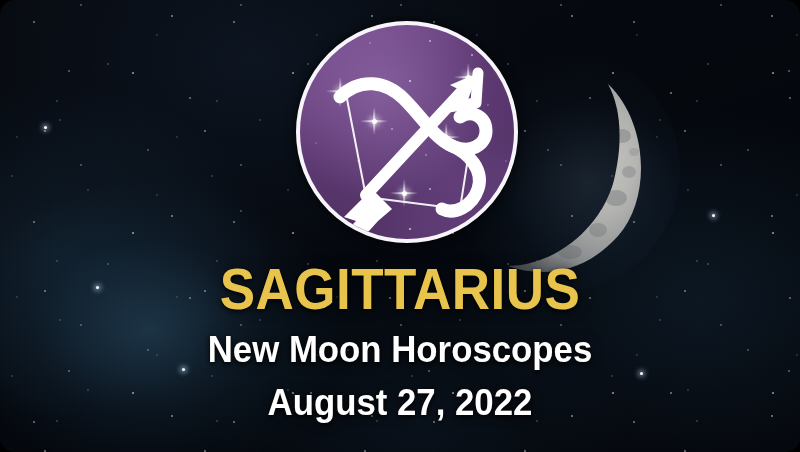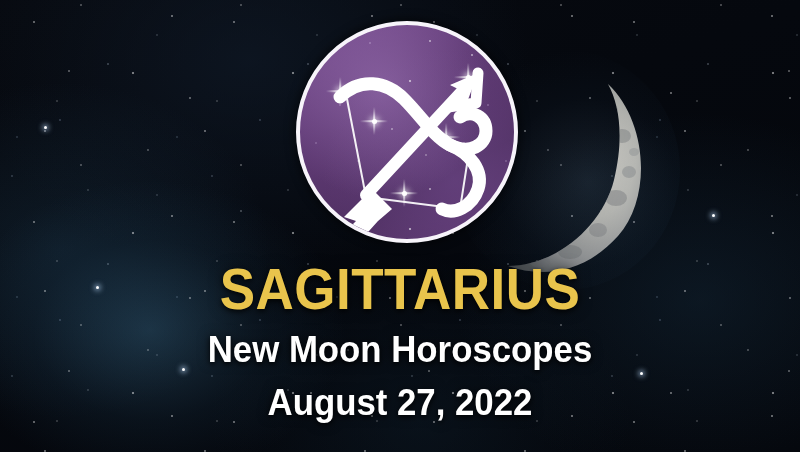--- a/index.html
+++ b/index.html
@@ -10,20 +10,21 @@
   body {
     font-family: "Liberation Sans", sans-serif;
   }
 
   #banner {
     position: relative;
     width: 800px;
     height: 452px;
     overflow: hidden;
     background: #05070c;
+    border-radius: 15px;
   }
 
   
   .bg-base {
     position: absolute;
     inset: 0;
     background:
       radial-gradient(ellipse 260px 200px at 150px 330px, rgba(58,108,140,0.40) 0%, rgba(30,62,86,0.20) 45%, rgba(0,0,0,0) 75%),
       radial-gradient(ellipse 300px 240px at 60px 250px, rgba(40,80,108,0.26) 0%, rgba(0,0,0,0) 70%),
       radial-gradient(ellipse 340px 260px at 700px 300px, rgba(34,70,96,0.26) 0%, rgba(0,0,0,0) 72%),

